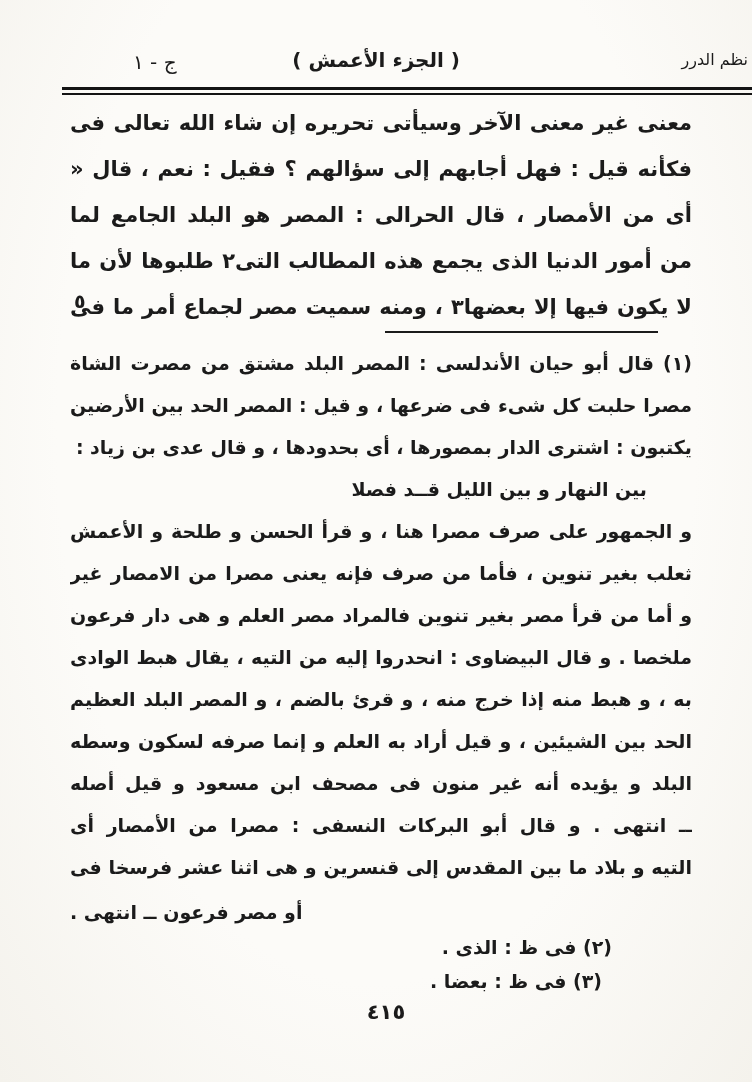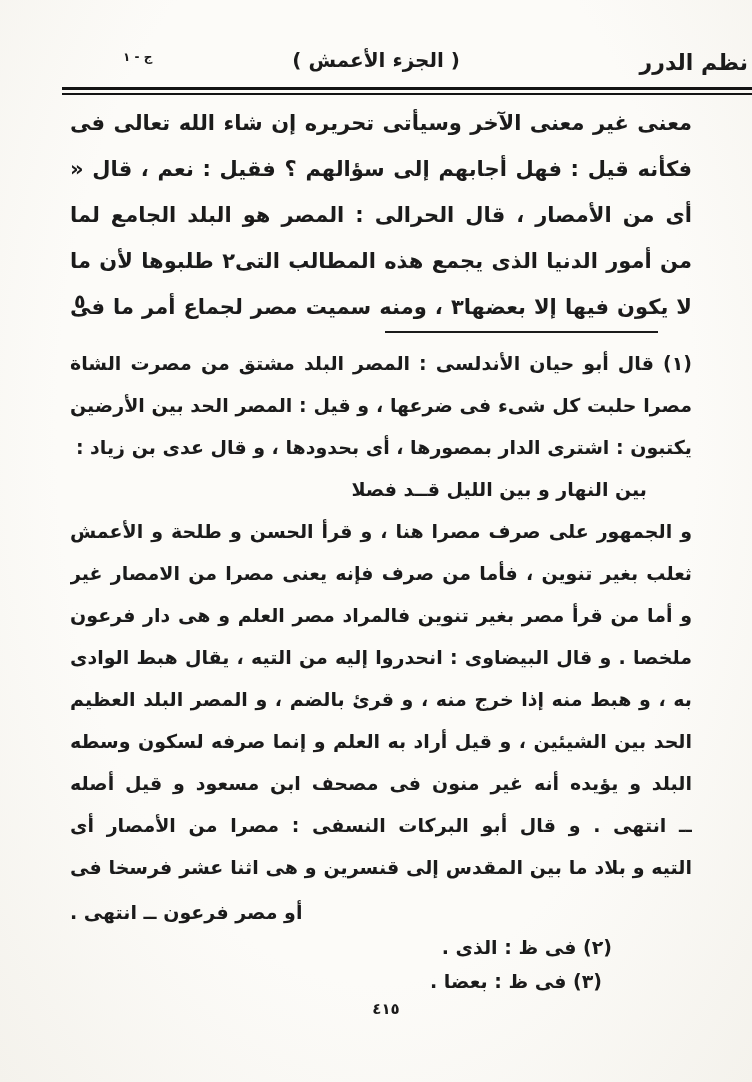--- a/index.html
+++ b/index.html
@@ -18,38 +18,38 @@
     font-family: "DejaVu Sans", sans-serif;
     direction: rtl;
     overflow: hidden;
   }
 
   
   .hdr-title {
     position: absolute;
     top: 50px;
     right: 4px;
-    font-size: 22px;
-    font-weight: 700;
+    font-size: 16px;
+    font-weight: 400;
     white-space: nowrap;
   }
   .hdr-part {
     position: absolute;
     top: 48px;
     right: 292px;
     font-size: 20px;
     font-weight: 700;
     white-space: nowrap;
   }
   .hdr-vol {
     position: absolute;
     top: 50px;
-    left: 123px;
-    font-size: 12px;
-    font-weight: 700;
+    left: 133px;
+    font-size: 20px;
+    font-weight: 400;
     white-space: nowrap;
   }
   .double-rule {
     position: absolute;
     top: 87px;
     left: 62px;
     right: 0;
     height: 3px;
     border-top: 3px solid #141414;
     border-bottom: 2px solid #141414;
@@ -134,21 +134,21 @@
   .note-line.n2 { padding-right: 80px; }
   .note-line.n3 { padding-right: 90px; }
 
   
   .page-number {
     position: absolute;
     top: 1000px;
     left: 0;
     right: 0;
     text-align: center;
-    font-size: 15px;
+    font-size: 21px;
     font-weight: 700;
     margin-left: 20px;
   }
 </style>
 </head>
 <body>
 
 <div class="page">
 
   <header>

